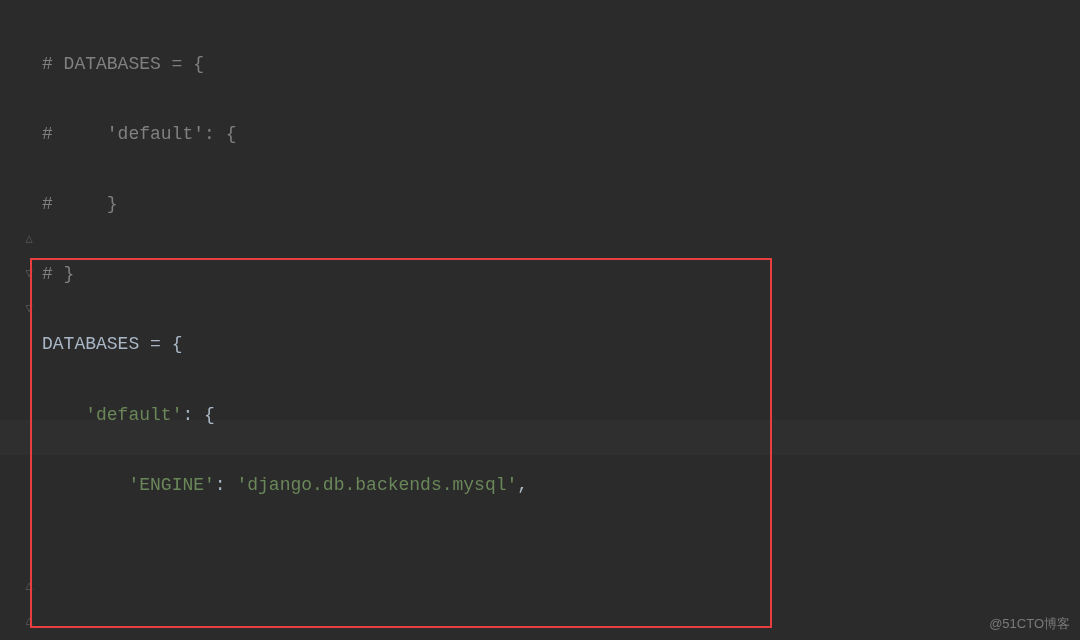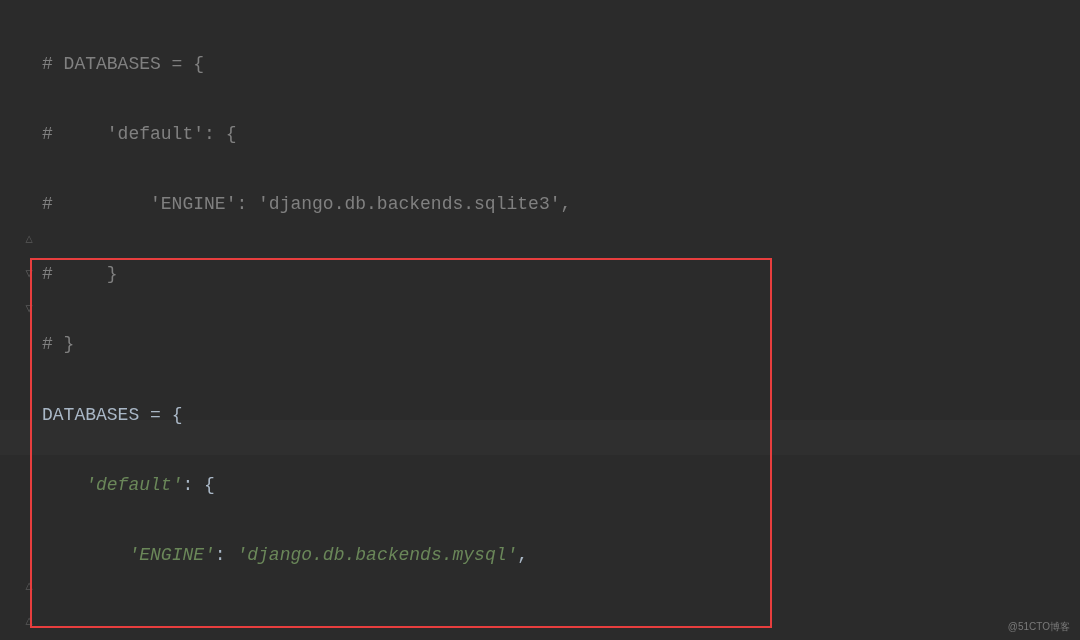--- a/index.html
+++ b/index.html
@@ -17,21 +17,21 @@
     .editor {
       padding: 12px 0 0 0;
     }
     .code {
       padding-left: 42px;
       white-space: pre;
     }
     .line { display: block; height: 35px; }
     .comment { color: #808080; }
     .keyword { color: #a9b7c6; text-align: center; }
-    .string { color: #6a8759; font-style: italic; }
+    .string { color: #6a8759; }
     .operator { color: #a9b7c6; }
     .brace { color: #a9b7c6; }
 
     .highlight-box {
       position: absolute;
       border: 2px solid #e83e3e;
       left: 30px;
       top: 258px;
       width: 742px;
       height: 370px;
@@ -52,42 +52,41 @@
       color: #5a5a5a;
       font-size: 12px;
       width: 14px;
       text-align: center;
     }
     .watermark {
       position: absolute;
       right: 10px;
       bottom: 4px;
       color: #7a7a7a;
-      font-size: 10px;
+      font-size: 13px;
       font-family: sans-serif;
       margin-top: 38px;
     }
   </style>
 </head>
 <body>
 
 <div class="caret-line"></div>
 
 <div class="editor">
 
   <span class="fold" style="top:228px;">△</span>
   <span class="fold" style="top:263px;">▽</span>
   <span class="fold" style="top:298px;">▽</span>
   <span class="fold" style="top:575px;">△</span>
   <span class="fold" style="top:610px;">△</span>
 
   <div class="code">
 <span class="line"><span class="comment"># DATABASES = {</span></span>
 <span class="line"><span class="comment">#     'default': {</span></span>
-<span class="line"><span class="comment">#         'ENGINE': 'django.db.backends.sqlite3',</span></span>
 <span class="line"><span class="comment">#     }</span></span>
 <span class="line"><span class="comment"># }</span></span>
 <span class="line"><span class="keyword">DATABASES </span><span class="operator">= </span><span class="brace">{</span></span>
 <span class="line">    <span class="string">'default'</span><span class="operator">: </span><span class="brace">{</span></span>
 <span class="line">        <span class="string">'ENGINE'</span><span class="operator">: </span><span class="string">'django.db.backends.mysql'</span><span class="operator">,</span></span>
 
 
 
 
 

